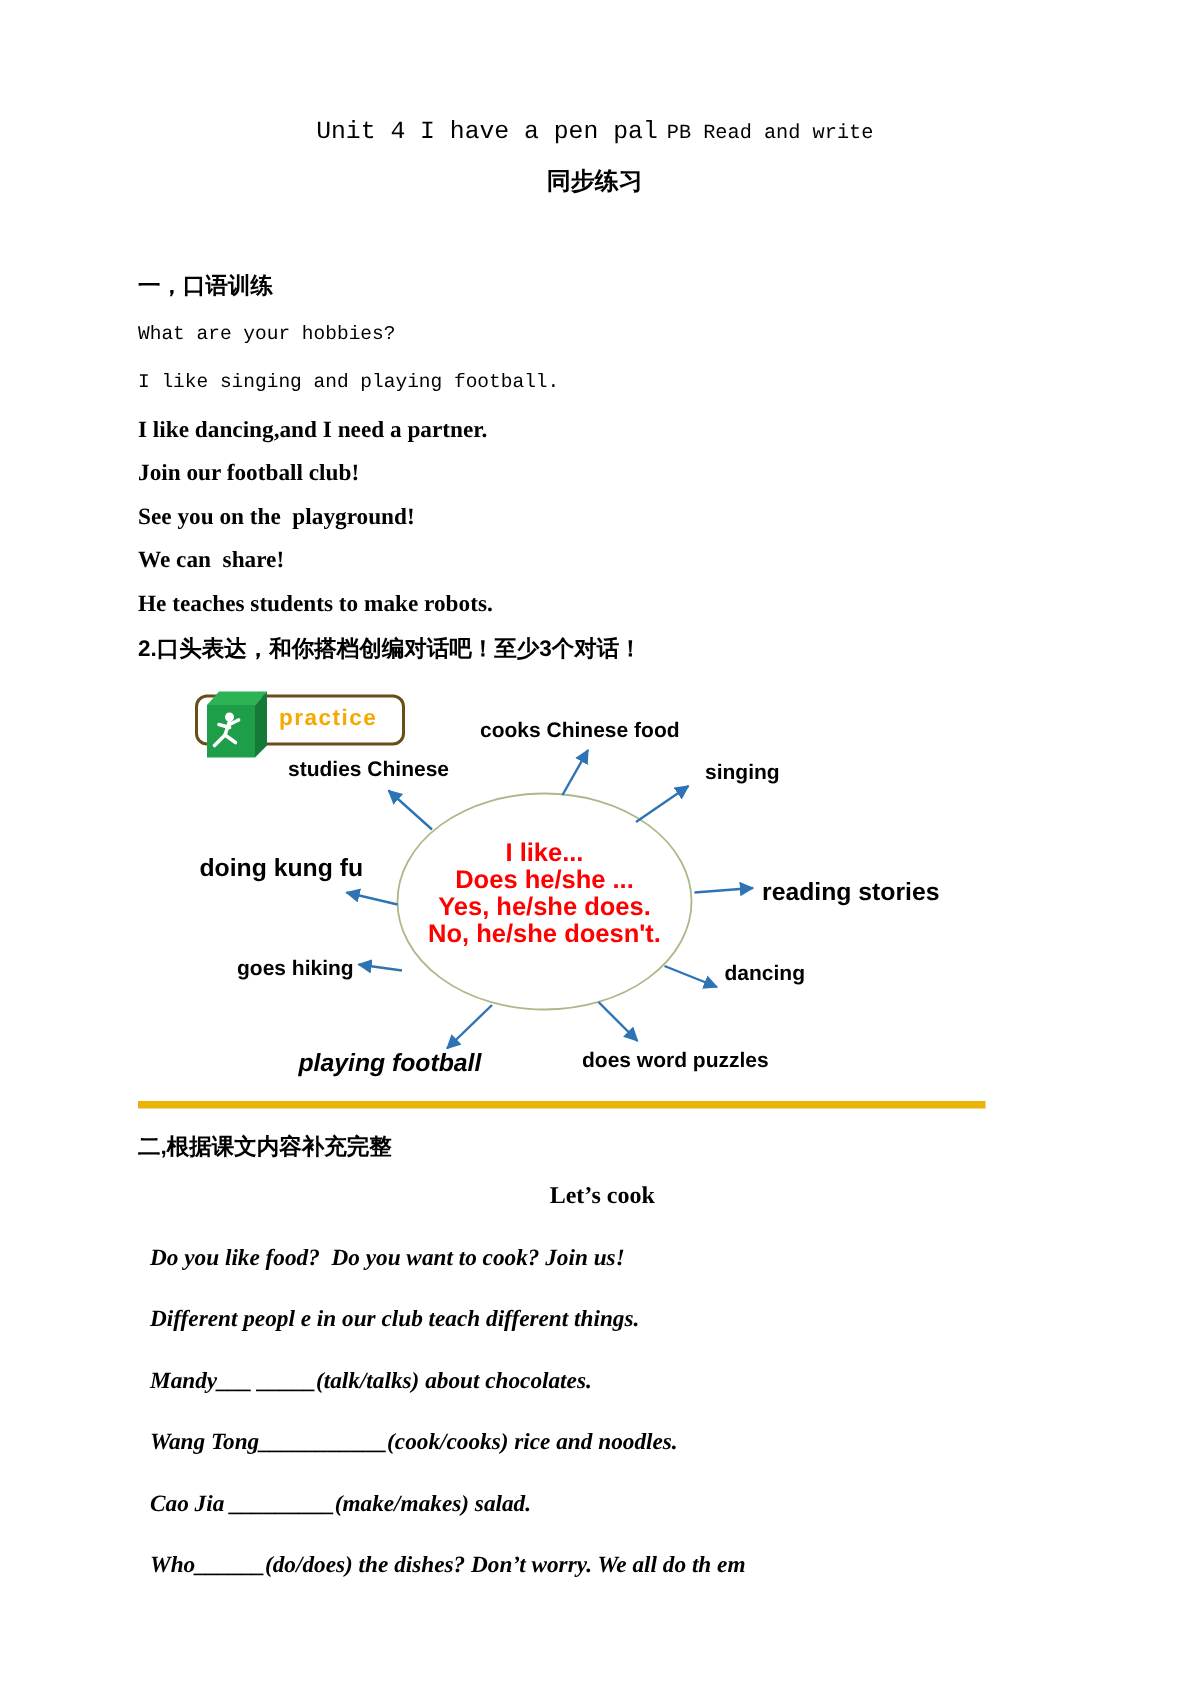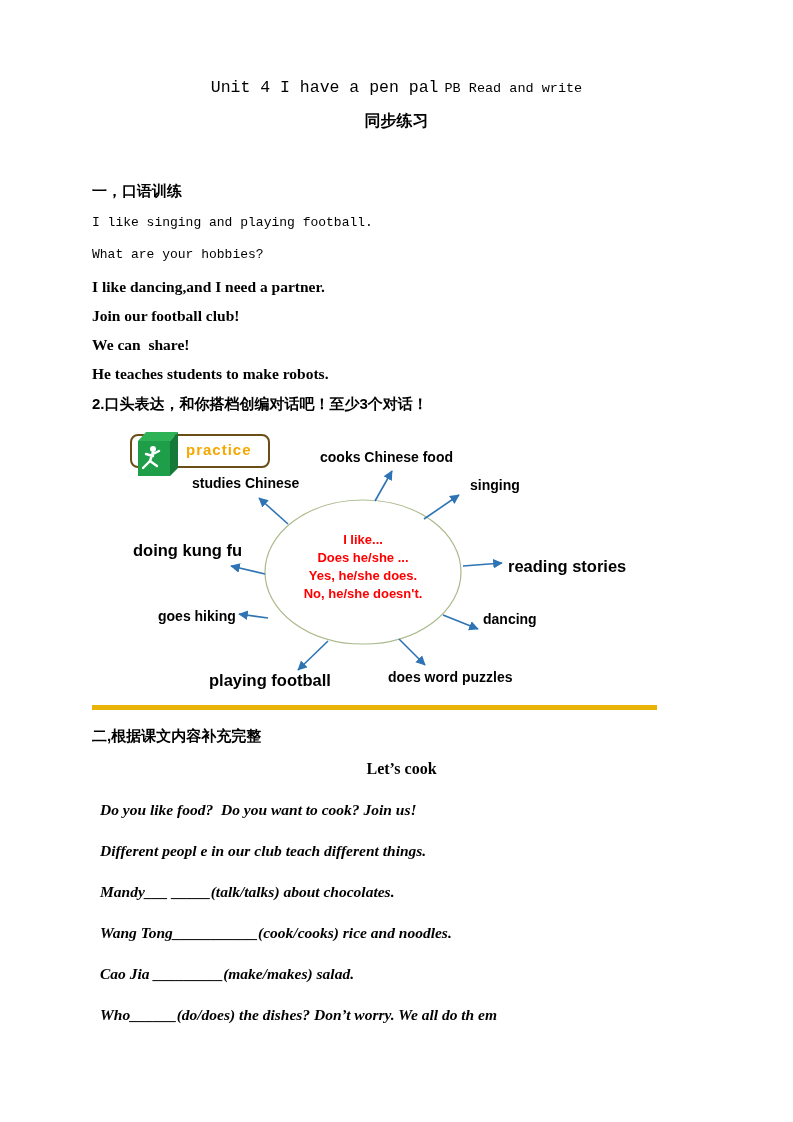--- a/index.html
+++ b/index.html
@@ -37,21 +37,21 @@
   .arrow-canvas { position:absolute; left:0; top:0; }
   .dlabel {
     position:absolute; white-space:nowrap;
     font-family:"Liberation Sans","DejaVu Sans",sans-serif; font-weight:bold;
     font-size:14px;
   }
   .dlabel.lg { font-size:16.5px; }
   .center-text {
     position:absolute; left:191px; top:104px; width:160px; text-align:center;
     font-family:"Liberation Sans","DejaVu Sans",sans-serif; font-weight:bold;
-    font-size:13px; line-height:18px; color:#ff0000;
+    font-size:17px; line-height:18px; color:#ff0000;
   }
   .badge { position:absolute; left:38px; top:0; width:150px; height:52px; }
   .badge-frame {
     position:absolute; left:0; top:7px; width:140px; height:34px;
     border:2px solid #6b4e16; border-radius:8px; box-sizing:border-box;
   }
   .cube { position:absolute; left:1px; top:0; }
   .badge-text {
     position:absolute; left:56px; top:14px;
     font-family:"Liberation Sans","DejaVu Sans",sans-serif; font-weight:bold;
@@ -69,25 +69,26 @@
 
   <div class="title">
     <span class="title-main">Unit 4 I have a pen pal</span><span class="title-sub">PB Read and write</span>
   </div>
   <div class="subtitle">同步练习</div>
 
   <div class="content">
 
     <p class="cn-bold sec1">一，口语训练</p>
 
+    <p class="mono">What are your hobbies?</p>
     <p class="mono">I like singing and playing football.</p>
-    <p class="mono">What are your hobbies?</p>
 
     <p class="serif-bold s1b" style="margin-top:14px;">I like dancing,and I need a partner.</p>
     <p class="serif-bold s1b">Join our football club!</p>
+    <p class="serif-bold s1b">See you on the  playground!</p>
     <p class="serif-bold s1b">We can  share!</p>
     <p class="serif-bold s1b">He teaches students to make robots.</p>
 
     <p class="cn-bold item2">2.口头表达，和你搭档创编对话吧！至少3个对话！</p>
 
     <div class="diagram">
 
       <svg class="arrow-canvas" width="565" height="278" viewBox="0 0 565 278">
         <defs>
           <marker id="arrow" markerWidth="8" markerHeight="8" refX="5.5" refY="3" orient="auto">
@@ -126,21 +127,21 @@
         <span class="badge-text">practice</span>
       </div>
 
       <div class="dlabel" style="left:228px; top:22px;">cooks Chinese food</div>
       <div class="dlabel" style="left:100px; top:48px;">studies Chinese</div>
       <div class="dlabel" style="left:378px; top:50px;">singing</div>
       <div class="dlabel lg" style="left:41px; top:114px;">doing kung fu</div>
       <div class="dlabel lg" style="left:416px; top:130px;">reading stories</div>
       <div class="dlabel" style="left:66px; top:181px;">goes hiking</div>
       <div class="dlabel" style="left:391px; top:184px;">dancing</div>
-      <div class="dlabel lg" style="left:117px; top:244px;">playing football</div>
+      <div class="dlabel lg" style="left:107px; top:244px;font-style:italic;">playing football</div>
       <div class="dlabel" style="left:296px; top:242px;">does word puzzles</div>
 
       <div class="center-text">
         <div>I like...</div>
         <div>Does he/she ...</div>
         <div>Yes, he/she does.</div>
         <div>No, he/she doesn't.</div>
       </div>
 
     </div>

